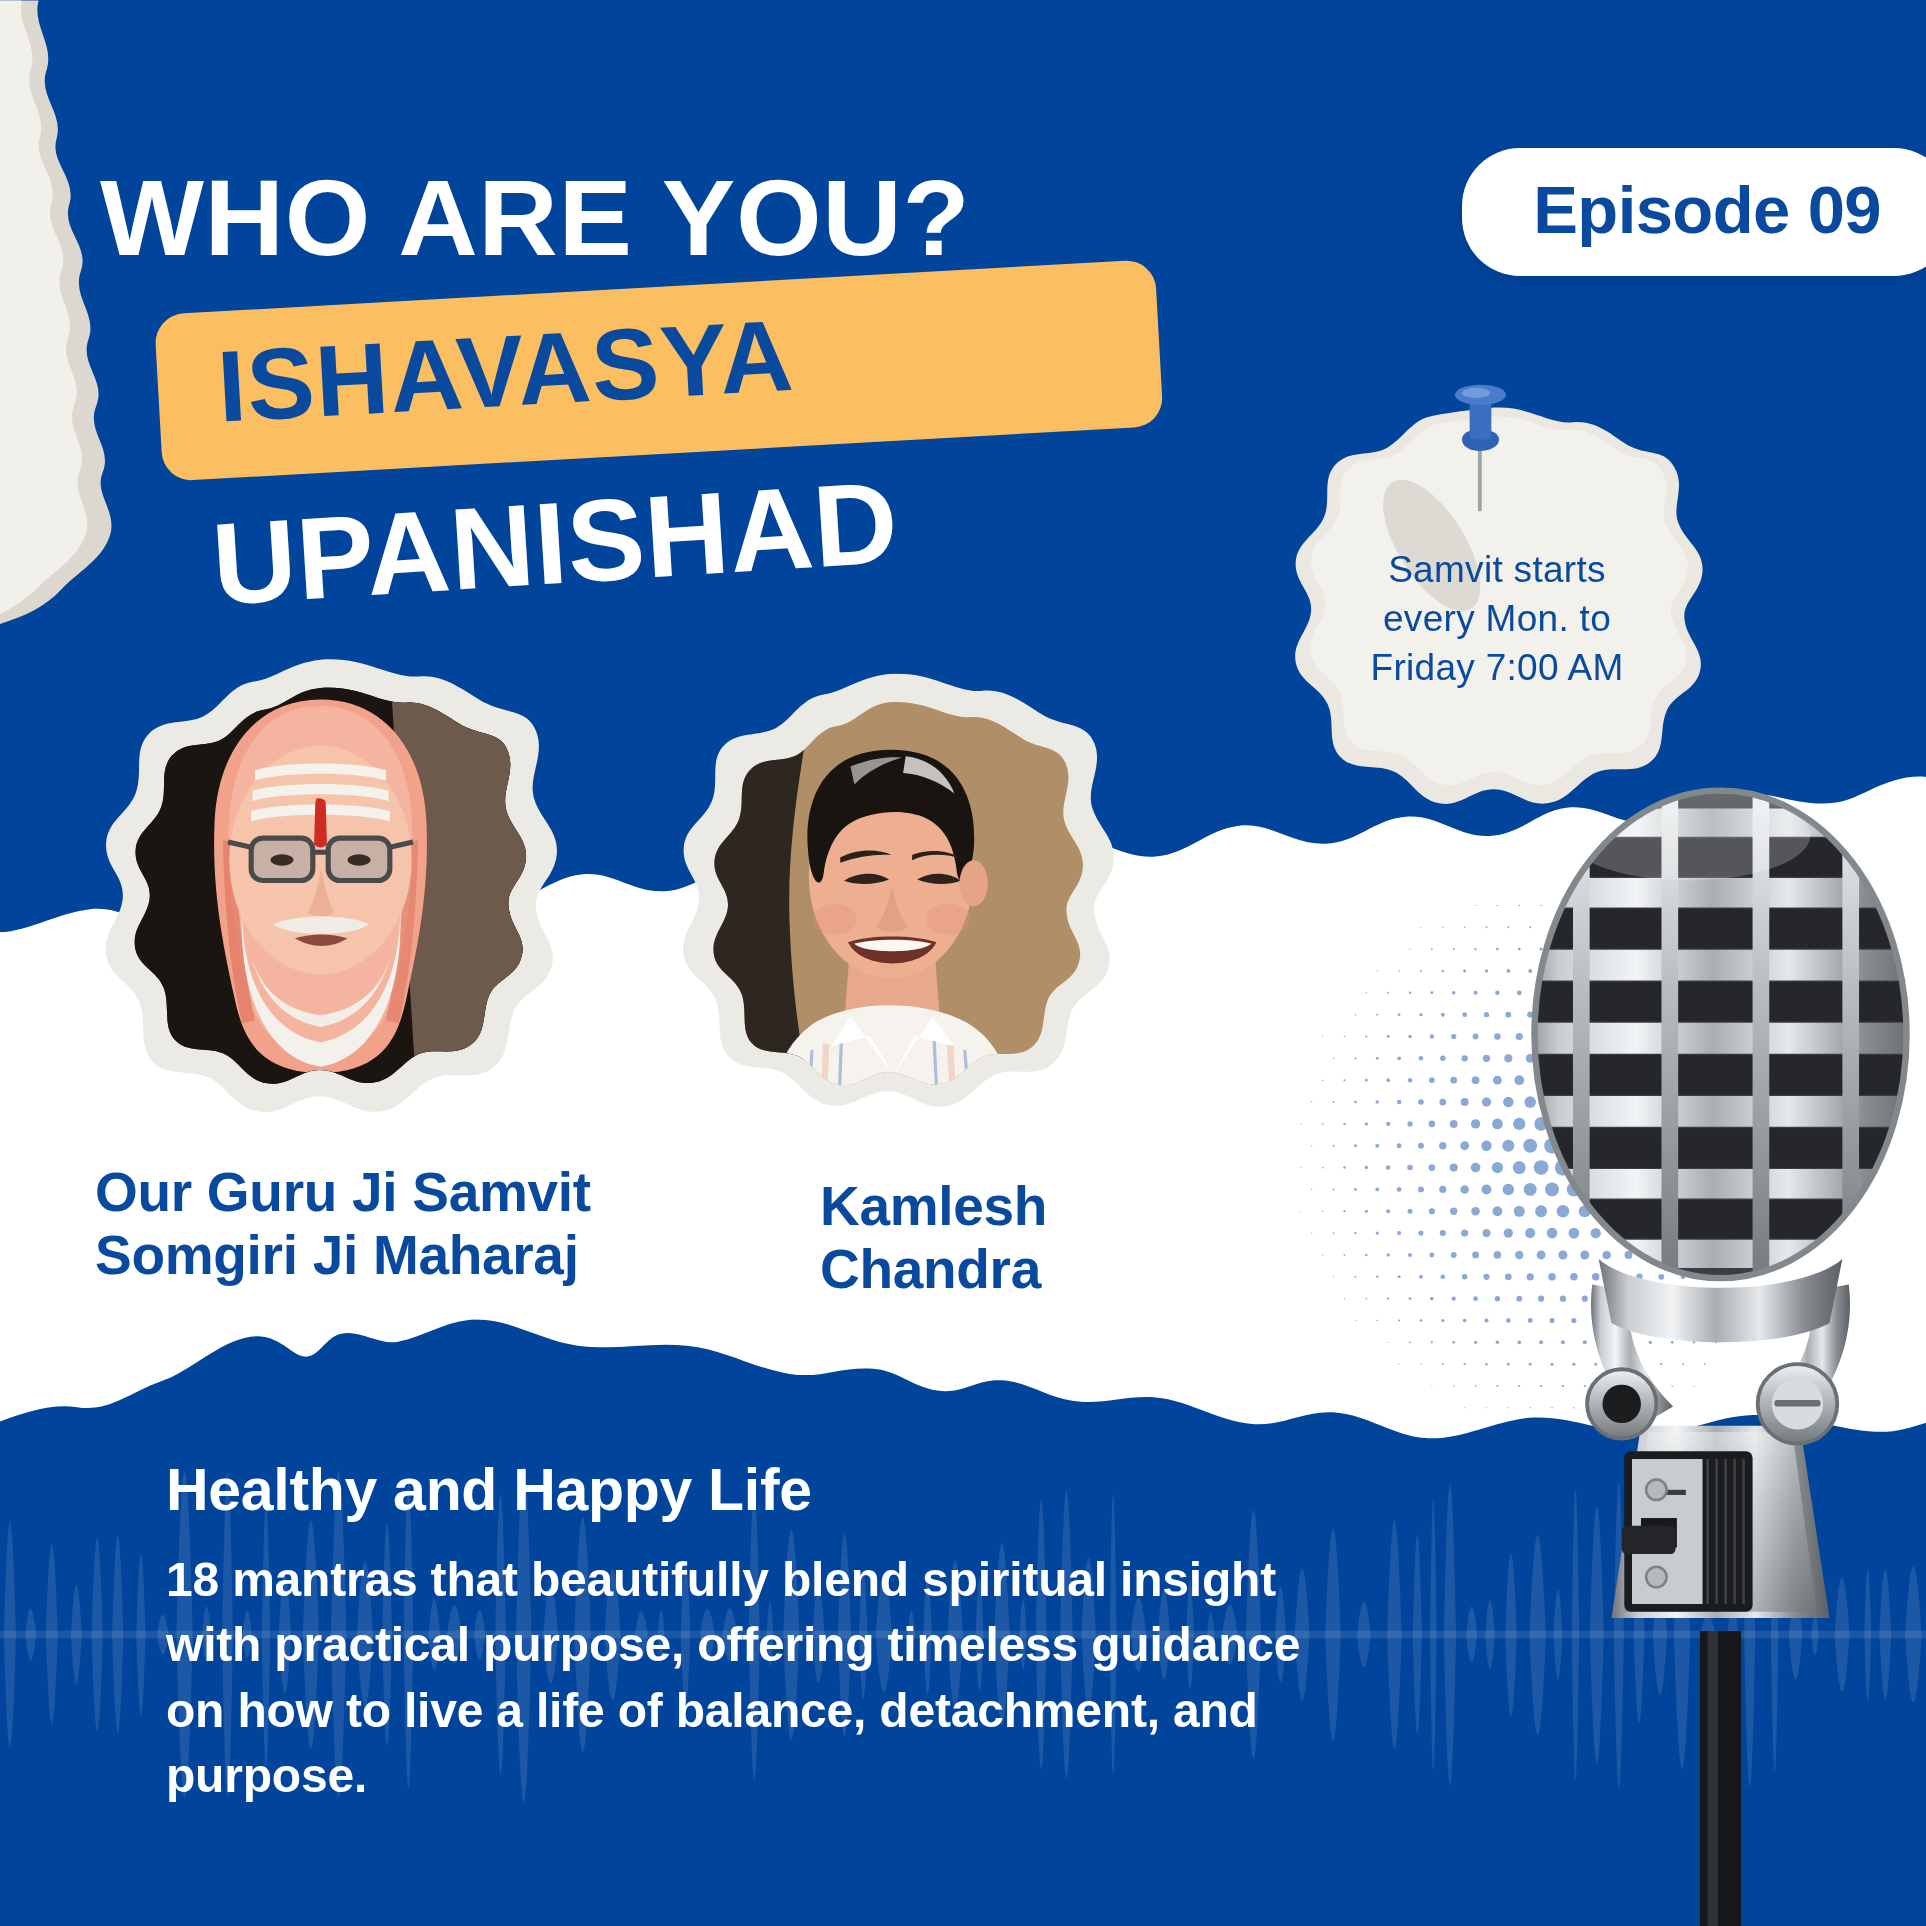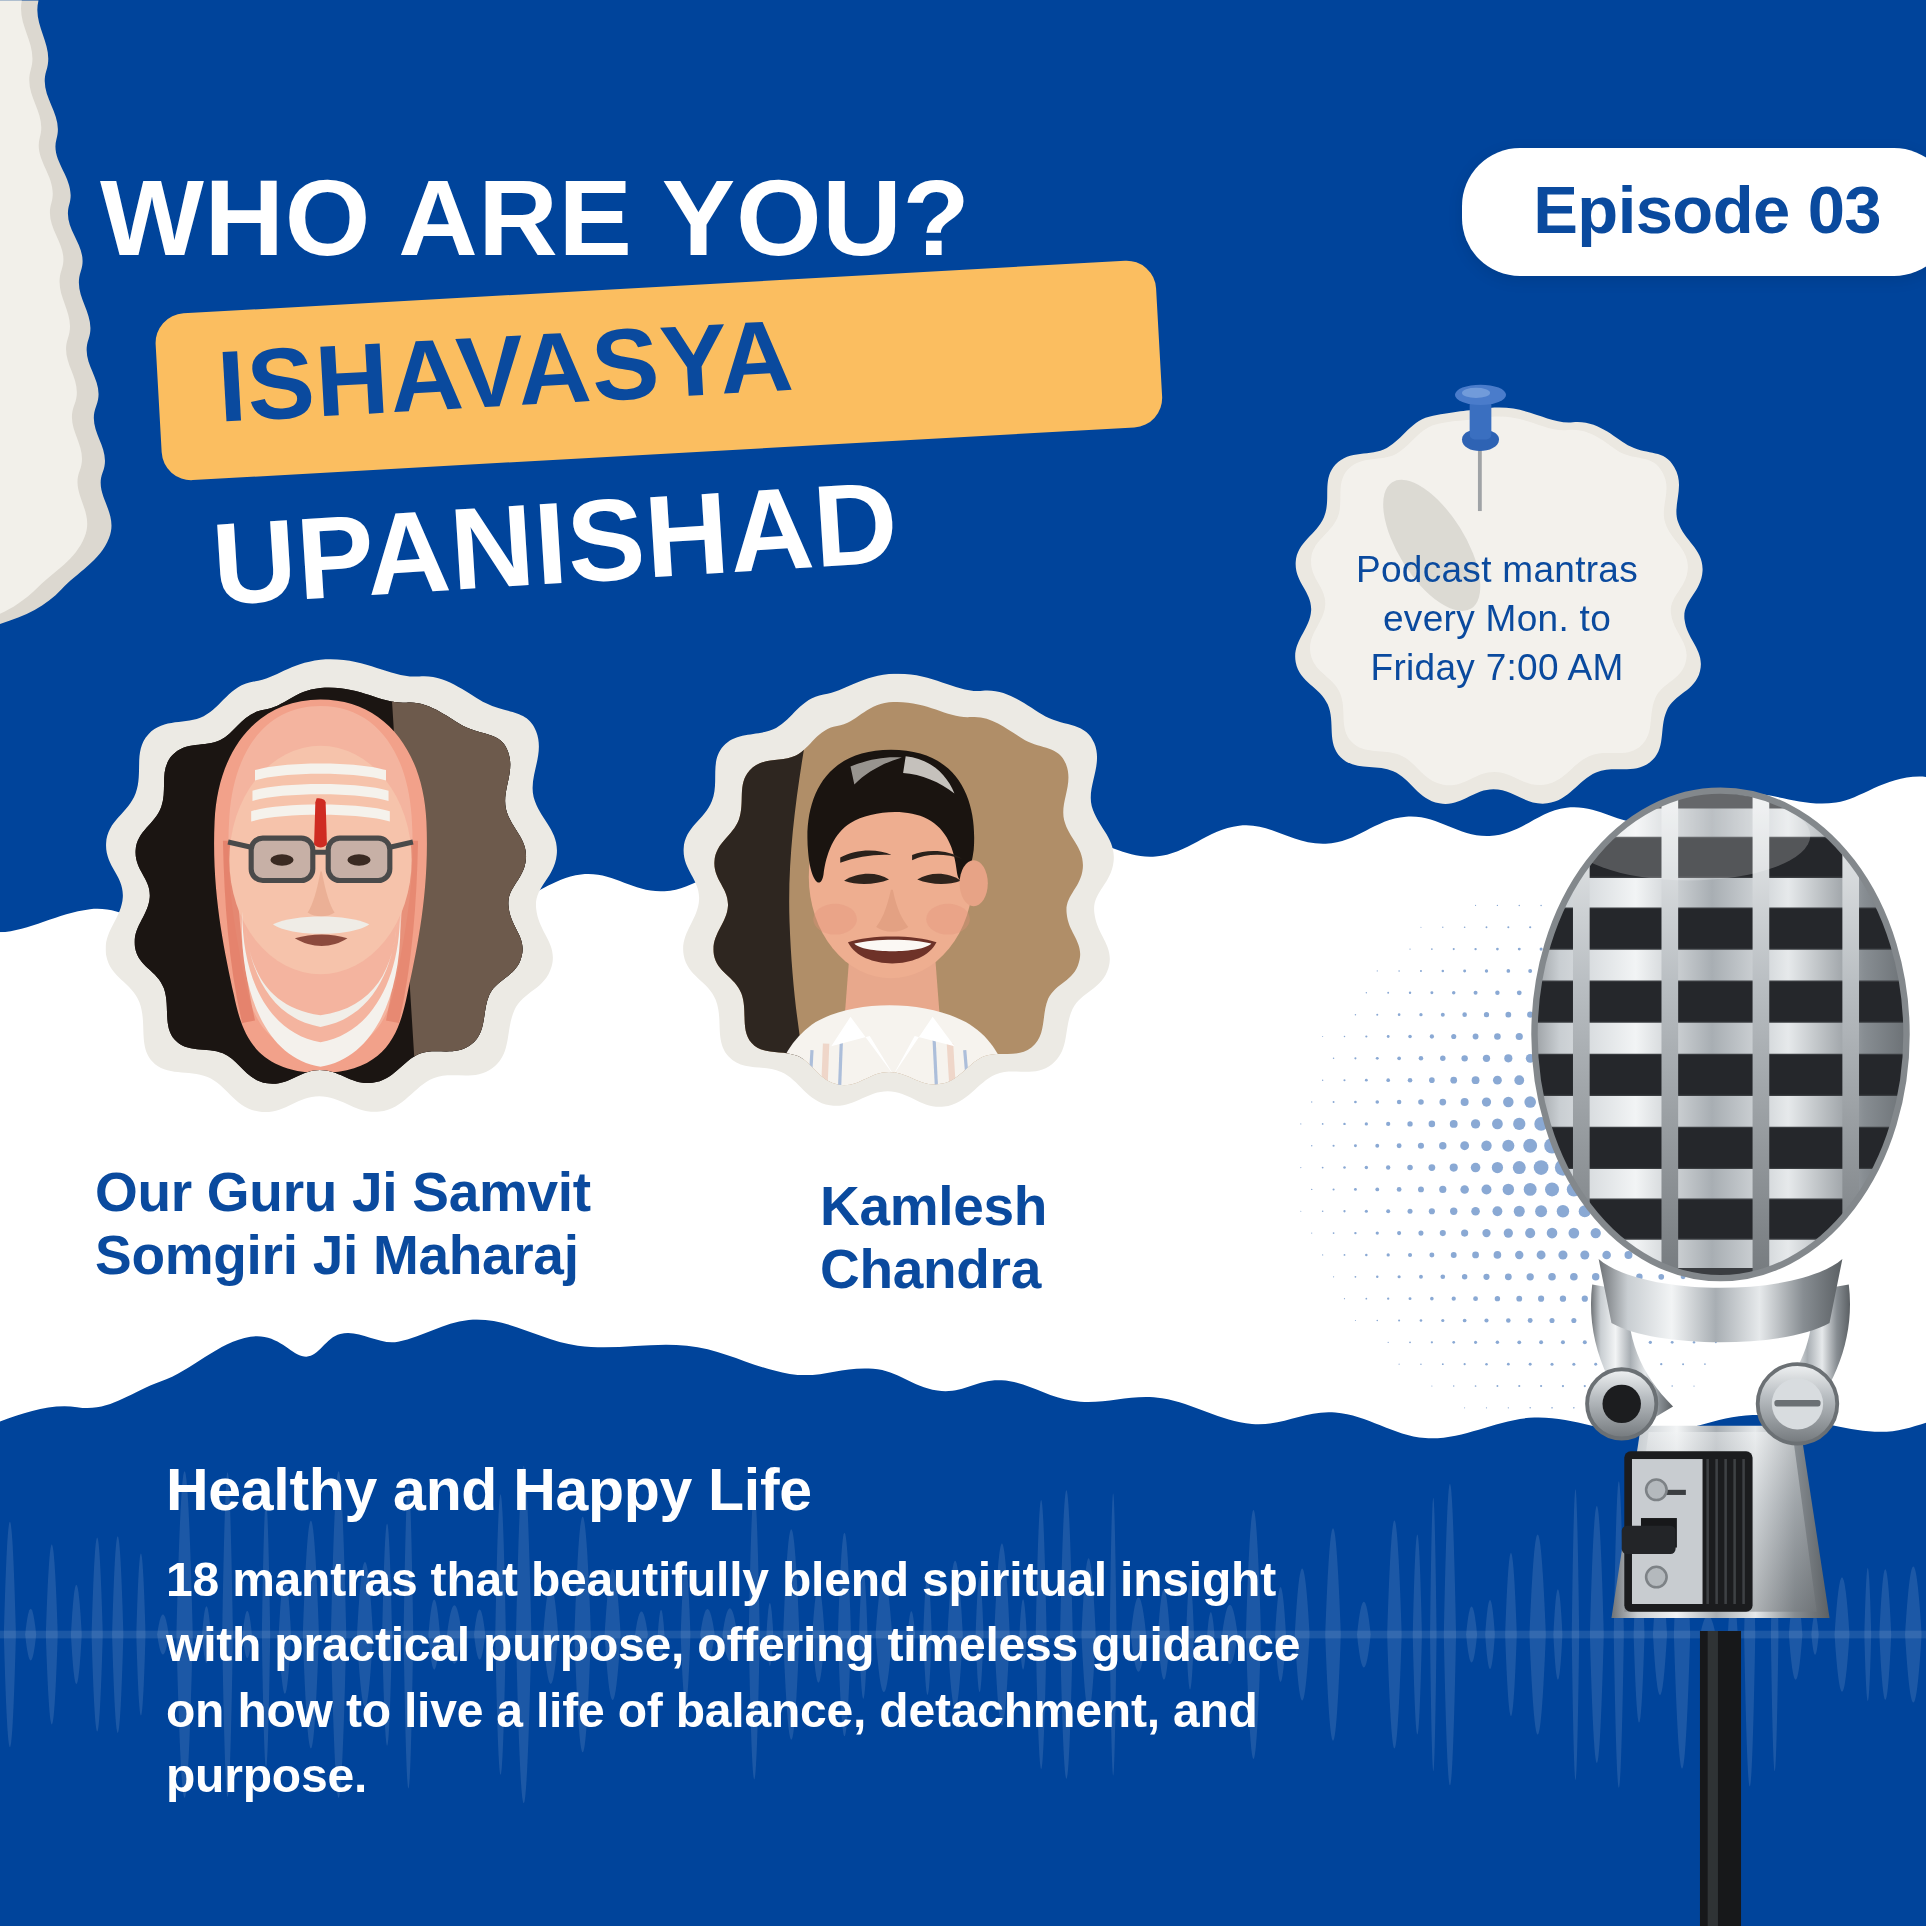--- a/index.html
+++ b/index.html
@@ -697,21 +697,21 @@
   </svg>
 
   <div class="layer headline-1">WHO ARE YOU?</div>
 
   <div class="layer yellow-banner"></div>
   <div class="layer banner-text">ISHAVASYA</div>
 
   <div class="layer headline-2">UPANISHAD</div>
 
   <div class="layer episode-badge">
-    <span>Episode 03</span>
+    <span>Episode 09</span>
   </div>
 
   <div class="layer note-wrap">
     <svg style="position:absolute;inset:0;width:437px;height:462px;" viewBox="0 0 680 720">
       <path d="M340,36 C400,30 432,62 470,58 C510,54 536,84 560,96
                C588,110 612,100 628,128 C646,158 624,186 634,214
                C644,244 674,256 672,290 C670,324 640,336 644,366
                C648,398 676,414 668,446 C660,478 628,480 616,508
                C604,536 616,568 590,588 C564,608 534,592 506,604
                C478,616 464,648 430,652 C396,656 378,630 346,630
@@ -739,21 +739,21 @@
 
     <svg style="position:absolute;left:168px;top:-10.3px;width:83px;height:161px;" viewBox="0 0 130 250">
       <rect x="61" y="108" width="6" height="104" fill="#9fa3a6"></rect>
       <path d="M36,100 C36,88 52,84 64,84 C76,84 94,88 94,100 C94,112 78,118 64,118 C50,118 36,112 36,100 Z" fill="#2e63b4"></path>
       <rect x="48" y="30" width="34" height="70" rx="8" fill="#3a6fc0"></rect>
       <ellipse cx="65" cy="30" rx="40" ry="16" fill="#4a7ccb"></ellipse>
       <ellipse cx="58" cy="27" rx="22" ry="8" fill="#7aa3dd" opacity="0.8"></ellipse>
     </svg>
 
     <div class="note-text">
-      <div>Podcast mantras</div>
+      <div>Samvit starts</div>
       <div>every Mon. to</div>
       <div>Friday 7:00 AM</div>
     </div>
   </div>
 
   <svg class="portrait portrait-a" viewBox="0 0 740 780">
     <defs>
       <clipPath id="tornA">
         <path d="M370,18 C440,12 478,48 524,44 C566,40 600,72 628,86
                  C660,102 694,96 706,130 C720,166 694,198 702,232

